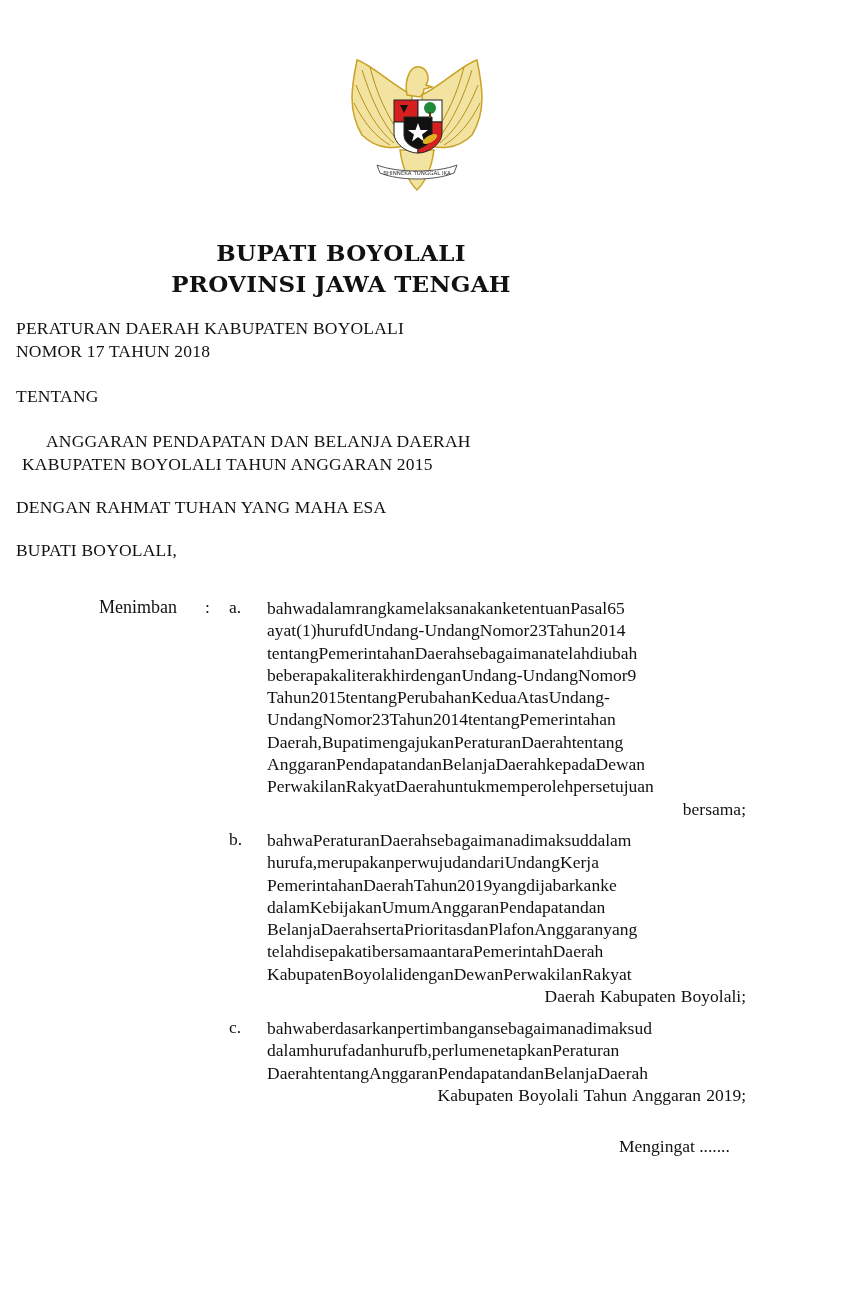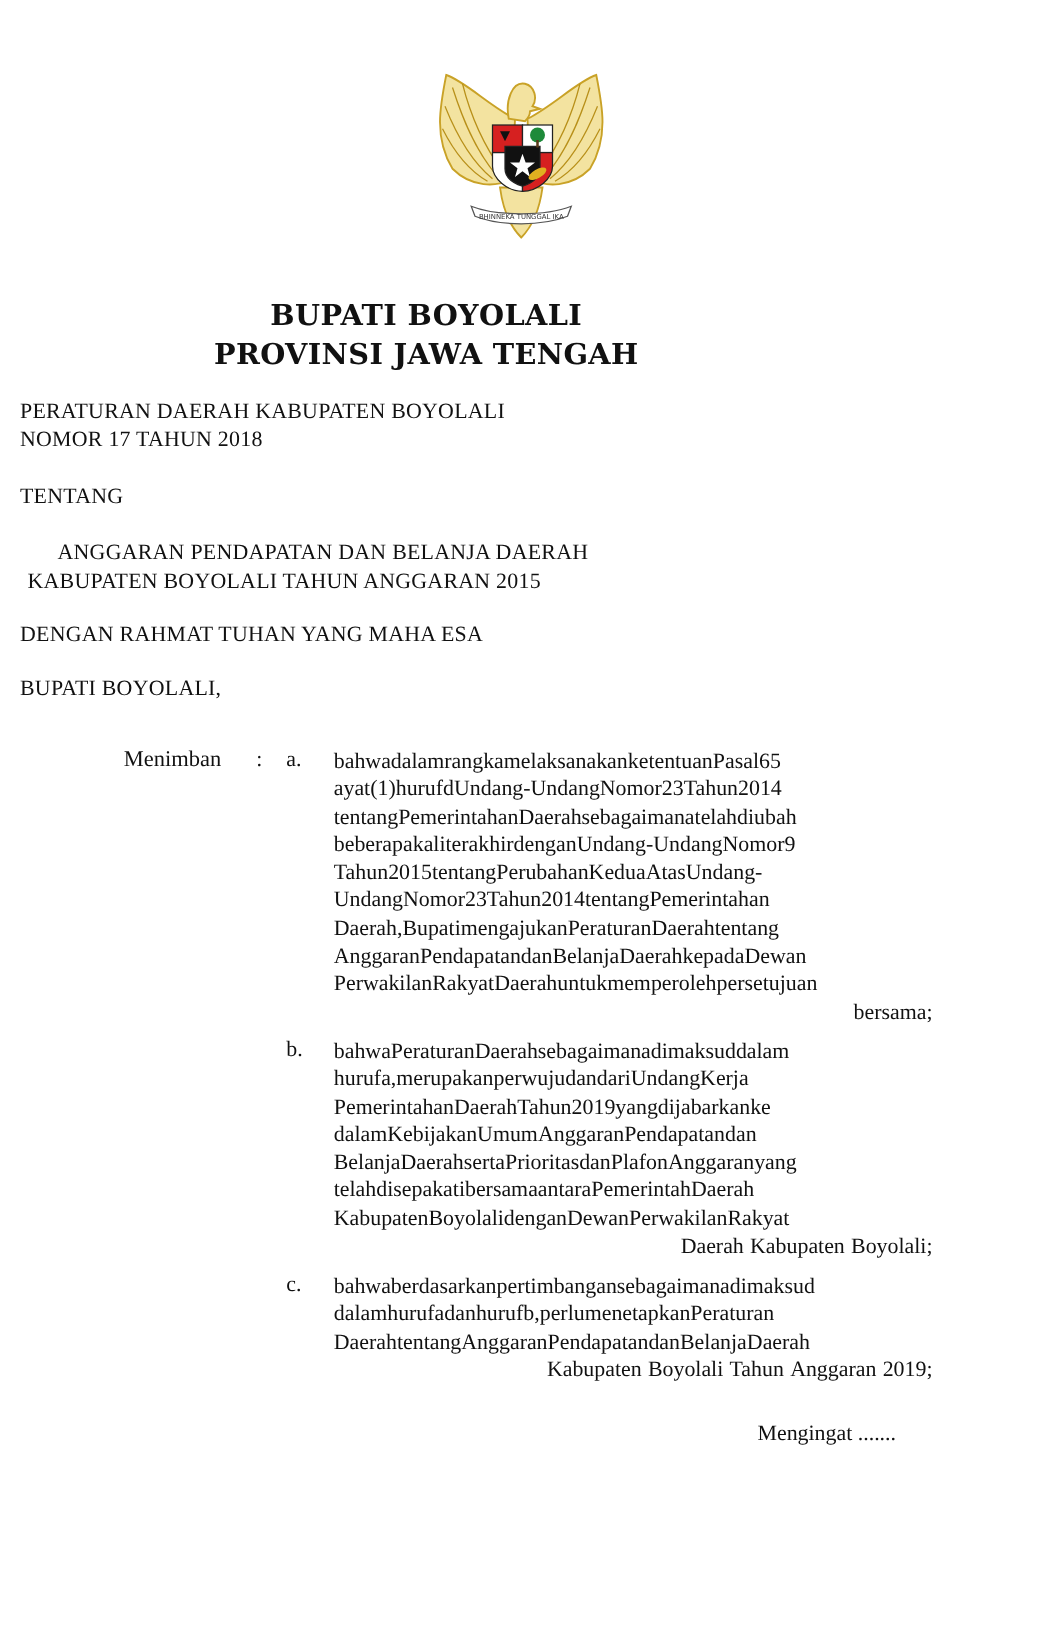--- a/index.html
+++ b/index.html
@@ -12,21 +12,21 @@
                  font-family: "Liberation Serif", serif; font-size: 17.5px; letter-spacing: 0.2px; }
   .menimbang-label { position: absolute; left: 99px; top: 597px; font-family: "Liberation Serif", serif; font-size: 18px; }
   .colon { position: absolute; left: 205px; top: 597px; font-family: "Liberation Serif", serif; font-size: 17.5px; }
   .item-letter { position: absolute; left: 229px; font-family: "Liberation Serif", serif; font-size: 17.5px; }
   .item-body { position: absolute; left: 267px; width: 484px; }
   .line { height: 22.3px; line-height: 22.3px; font-family: "Liberation Serif", serif; font-size: 17.5px;
           text-align: justify; text-align-last: justify; white-space: nowrap; display: flex; justify-content: flex-start; }
   .line.last { justify-content: flex-end; margin-left: 48px; }
   .line .w { white-space: pre; }
   .line.last .w { margin-right: 5px; }
-  .footer-next { position: absolute; left: 606px; top: 1136px; font-family: "Liberation Serif", serif; font-size: 17.5px; }
+  .footer-next { position: absolute; left: 619px; top: 1136px; font-family: "Liberation Serif", serif; font-size: 17.5px; }
 </style>
 </head>
 <body>
 
 <div class="emblem">
   <svg width="150" height="140" viewBox="0 0 150 140">
 
     <path d="M70 40 C50 30 30 10 15 5 C10 30 5 55 20 80 C35 95 55 95 68 88 Z" fill="#f3e3a0" stroke="#c9a227" stroke-width="1.5"></path>
     <g stroke="#b8901a" stroke-width="1" fill="none">
       <path d="M20 15 C28 40 38 65 55 85"></path>

